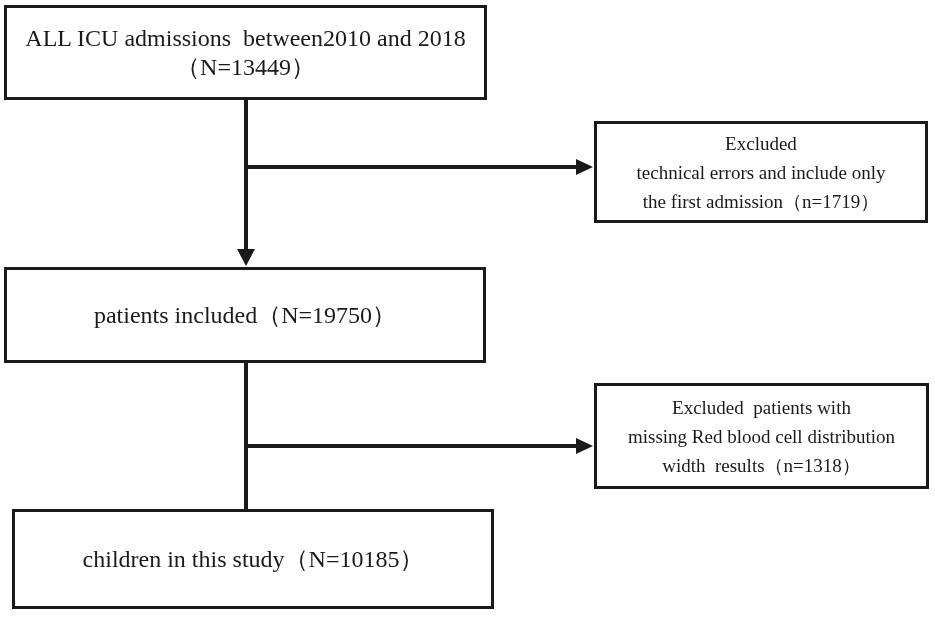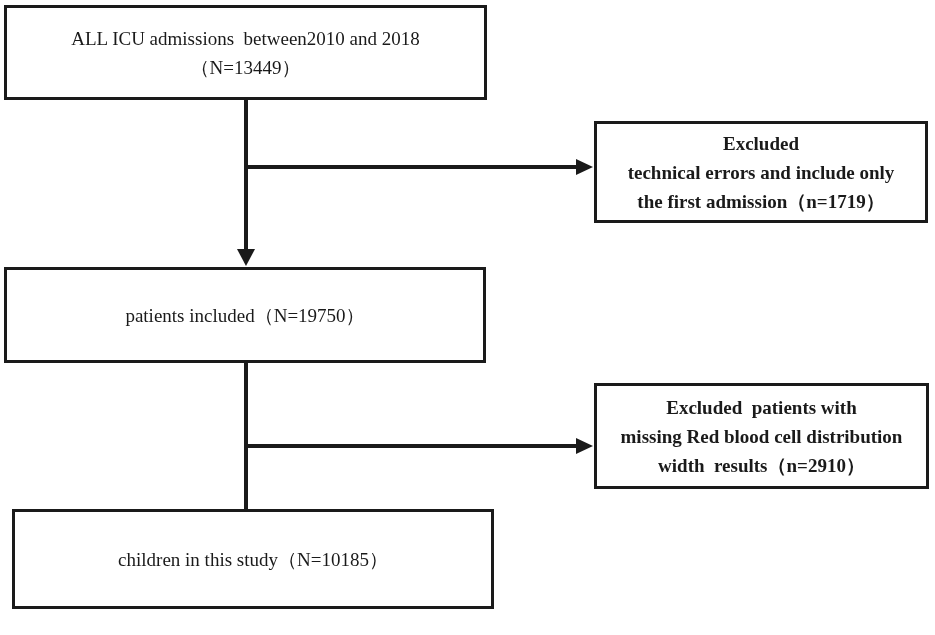--- a/index.html
+++ b/index.html
@@ -21,33 +21,32 @@
     border: 3px solid #1a1a1a;
     background: #ffffff;
     display: flex;
     align-items: center;
     justify-content: center;
     box-sizing: border-box;
     text-align: center;
   }
   .flow-box .box-text {
     white-space: pre-wrap;
-    font-size: 19px;
+    font-size: 24px;
     line-height: 29px;
   }
   .box-top    { left: 4px;   top: 5px;   width: 483px; height: 95px; }
   .box-excl1  { left: 594px; top: 121px; width: 334px; height: 102px; }
   .box-middle { left: 4px;   top: 267px; width: 482px; height: 96px; }
   .box-excl2  { left: 594px; top: 383px; width: 335px; height: 106px; }
   .box-bottom { left: 12px;  top: 509px; width: 482px; height: 100px; }
   .box-excl1 .box-text,
   .box-excl2 .box-text {
     font-size: 19px;
     line-height: 29px;
-    font-weight: bold;
   }
   .arrow-layer {
     position: absolute;
     left: 0;
     top: 0;
     width: 935px;
     height: 635px;
     pointer-events: none;
   }
 </style>
@@ -90,20 +89,20 @@
 the first admission（n=1719）</span>
   </div>
 
   <div class="flow-box box-middle">
     <span class="box-text">patients included（N=19750）</span>
   </div>
 
   <div class="flow-box box-excl2">
     <span class="box-text">Excluded  patients with
 missing Red blood cell distribution
-width  results（n=2910）</span>
+width  results（n=1318）</span>
   </div>
 
   <div class="flow-box box-bottom">
     <span class="box-text">children in this study（N=10185）</span>
   </div>
 
 </div>
 
 </body></html>

